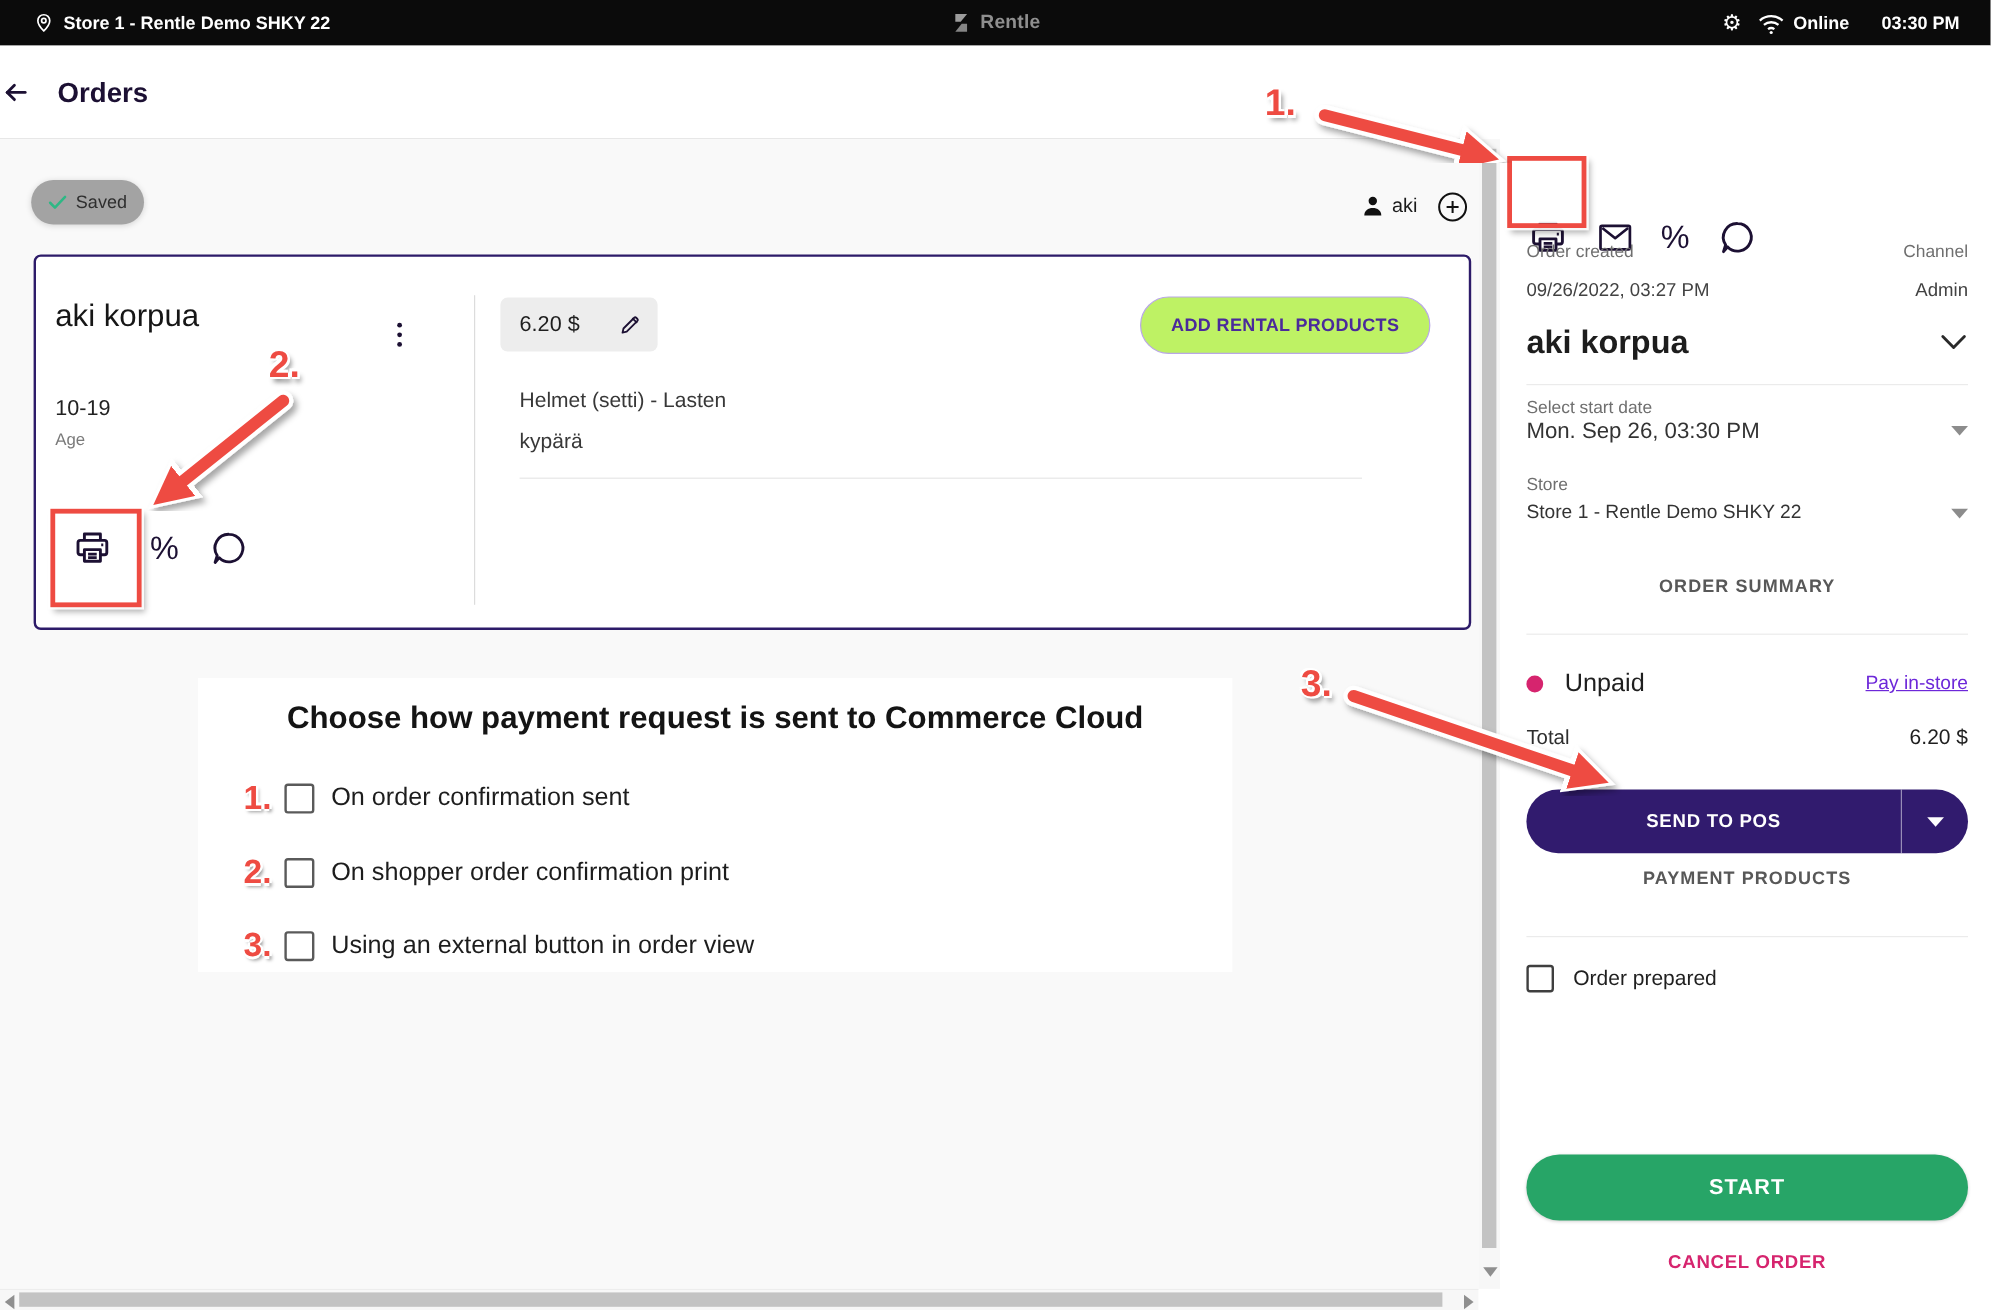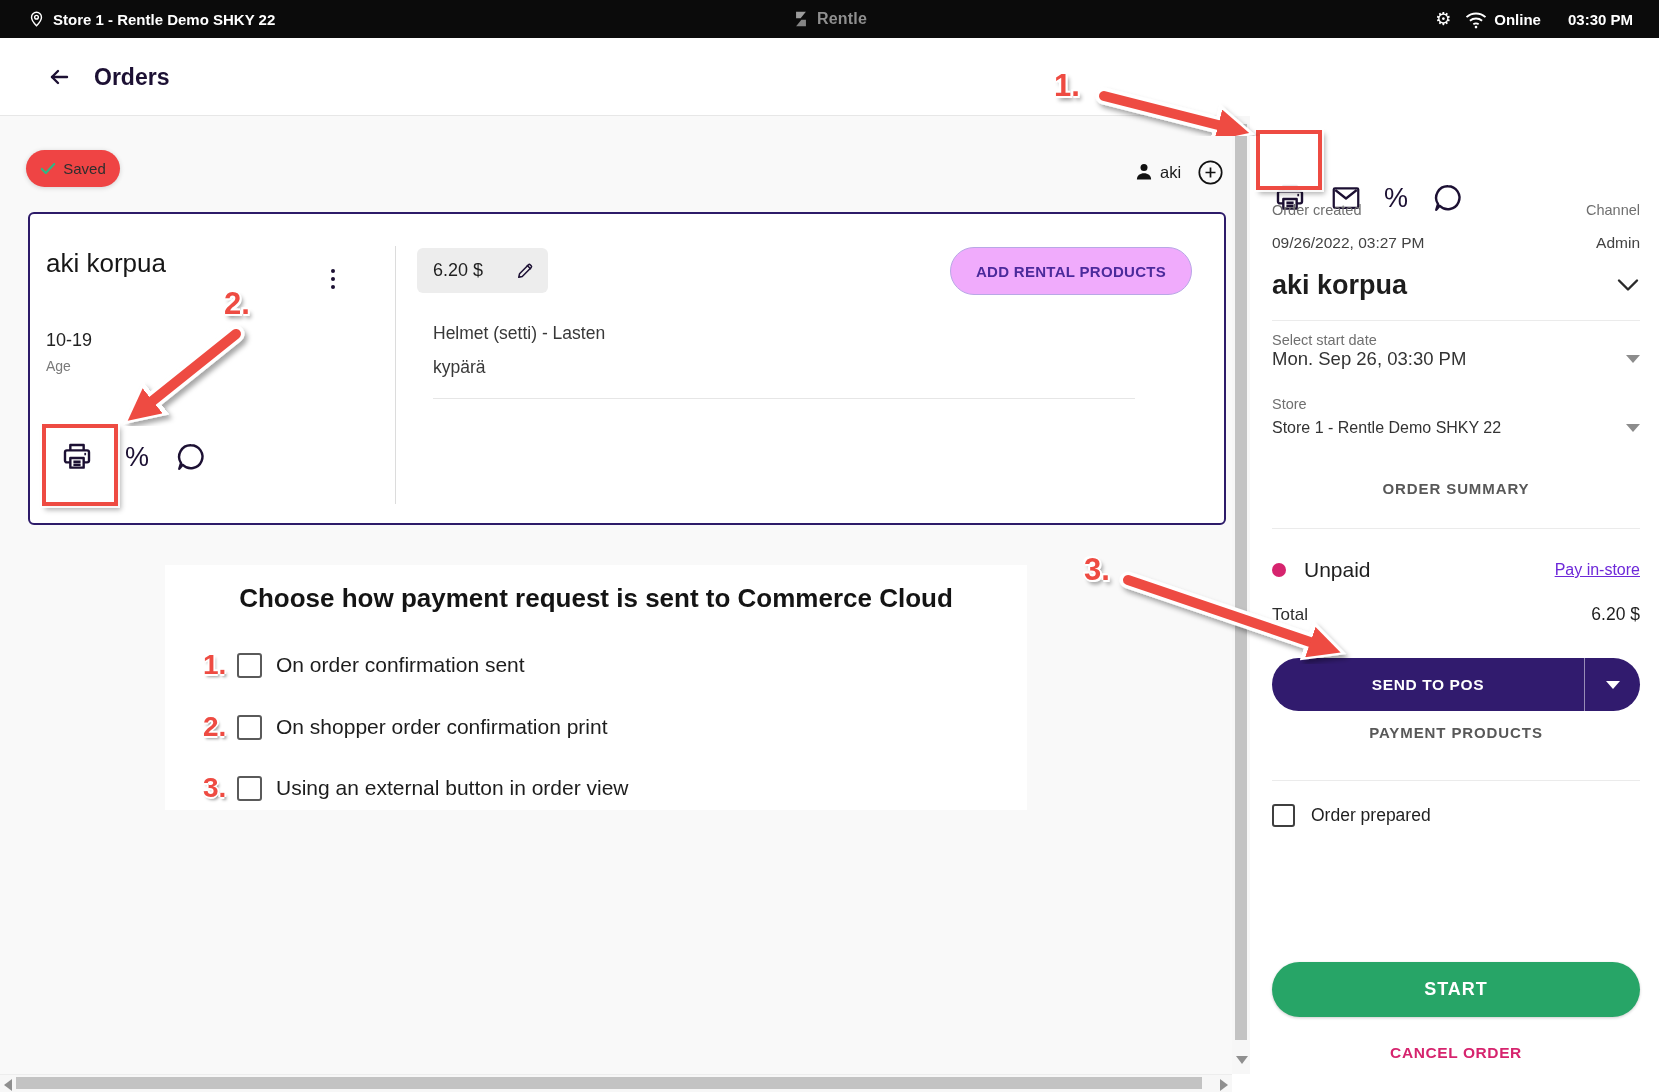--- a/index.html
+++ b/index.html
@@ -15,48 +15,48 @@
   .topbar-left { display:flex; align-items:center; gap:8px; padding-left:28px; font-size:15px; font-weight:700; }
   .topbar-center { position:absolute; left:0; right:0; top:0; height:38px; display:flex; align-items:center; justify-content:center; gap:7px; pointer-events:none; }
   .brand-text { font-size:16px; font-weight:700; color:#8f8f8f; letter-spacing:.2px; }
   .topbar-right { margin-left:auto; display:flex; align-items:center; gap:13px; padding-right:26px; font-size:15px; font-weight:700; }
   .gear { font-size:18px; line-height:1; }
   .wifi-group { display:flex; align-items:center; gap:6px; }
   .time { margin-left:14px; }
 
   
   .header { left:0; top:38px; width:1659px; height:78px; background:#fff; }
-  .header-inner { display:flex; align-items:center; height:100%; padding-left:46px; gap:22px; }
+  .header-inner { display:flex; align-items:center; height:100%; gap:22px; }
   .page-title { font-size:23px; font-weight:600; color:#1c1033; }
   .header-border { left:0; top:115px; width:1232px; height:1px; background:#e7e7e7; }
 
   
   .main-bg { left:0; top:116px; width:1232px; height:958px; background:#f9f9f9; }
 
-  .saved-pill { left:26px; top:150px; width:94px; height:37px; background:#ef4444; border-radius:19px; display:flex; align-items:center; justify-content:center; gap:7px; box-shadow:0 1px 5px rgba(0,0,0,.16); font-size:15px; color:#2e2e2e; }
+  .saved-pill { left:26px; top:150px; width:94px; height:37px; background:#a3a3a3; border-radius:19px; display:flex; align-items:center; justify-content:center; gap:7px; box-shadow:0 1px 5px rgba(0,0,0,.16); font-size:15px; color:#2e2e2e; }
 
   .user-chip { left:1134px; top:156px; height:32px; display:flex; align-items:center; }
   .user-name { font-size:16.5px; color:#1b1b1b; margin:0 0 0 6px; }
   .add-user { margin-left:16px; }
 
   
   .order-card { left:28px; top:212px; width:1198px; height:313px; background:#fff; border:2px solid #2d1b69; border-radius:6px; }
   .cust-name { left:16px; top:34px; font-size:26px; font-weight:500; color:#161616; }
   .kebab { left:292px; top:48px; width:22px; height:34px; display:flex; flex-direction:column; align-items:center; justify-content:center; gap:3.5px; cursor:pointer; }
   .kebab i { width:4.5px; height:4.5px; border-radius:50%; background:#1c1033; }
   .age-val { left:16px; top:116px; font-size:18px; color:#222; }
   .age-lab { left:16px; top:144px; font-size:14px; color:#7a7a7a; }
   .card-icon { top:224px; width:38px; height:38px; display:flex; align-items:center; justify-content:center; cursor:pointer; }
   .pct { font-size:27px; font-weight:500; color:#1c1033; line-height:1; }
   .card-vdiv { left:365px; top:32px; width:1px; height:258px; background:#dcdcdc; }
   .price-chip { left:387px; top:34px; width:131px; height:45px; background:#ededed; border-radius:6px; display:flex; align-items:center; justify-content:space-between; padding:0 13px 0 16px; cursor:pointer; }
   .price-txt { font-size:18px; color:#1f1f1f; }
   .prod { left:403px; top:102px; font-size:17.5px; color:#383838; line-height:34px; }
   .card-hdiv { left:403px; top:184px; width:702px; height:1px; background:#e6e6e6; }
-  .add-rental { left:920px; top:33px; width:242px; height:48px; border:1.5px solid #b9a7e6; border-radius:24px; background:#f0abfc; display:flex; align-items:center; justify-content:center; font-size:15px; font-weight:700; letter-spacing:.3px; color:#4b2a9b; cursor:pointer; }
+  .add-rental { left:920px; top:33px; width:242px; height:48px; border:1.5px solid #b9a7e6; border-radius:24px; background:#bef264; display:flex; align-items:center; justify-content:center; font-size:15px; font-weight:700; letter-spacing:.3px; color:#4b2a9b; cursor:pointer; }
 
   
   .panel { left:165px; top:565px; width:862px; height:245px; background:#fff; }
   .panel-title { left:0; top:18px; width:100%; text-align:center; font-size:26px; font-weight:600; color:#141414; }
   .opt-row { left:38px; height:36px; display:flex; align-items:center; }
   .opt-num { width:34px; font-size:28px; font-weight:700; color:#ee4b42; text-shadow:-2px 0 0 #fff,2px 0 0 #fff,0 -2px 0 #fff,0 2px 0 #fff,2px 3px 3px rgba(0,0,0,.4); }
   .opt-box { width:25px; height:25px; border:2.5px solid #5a5a5a; border-radius:3px; background:#fff; margin-right:14px; cursor:pointer; }
   .opt-label { font-size:21px; color:#1d1d1d; }
 
   

